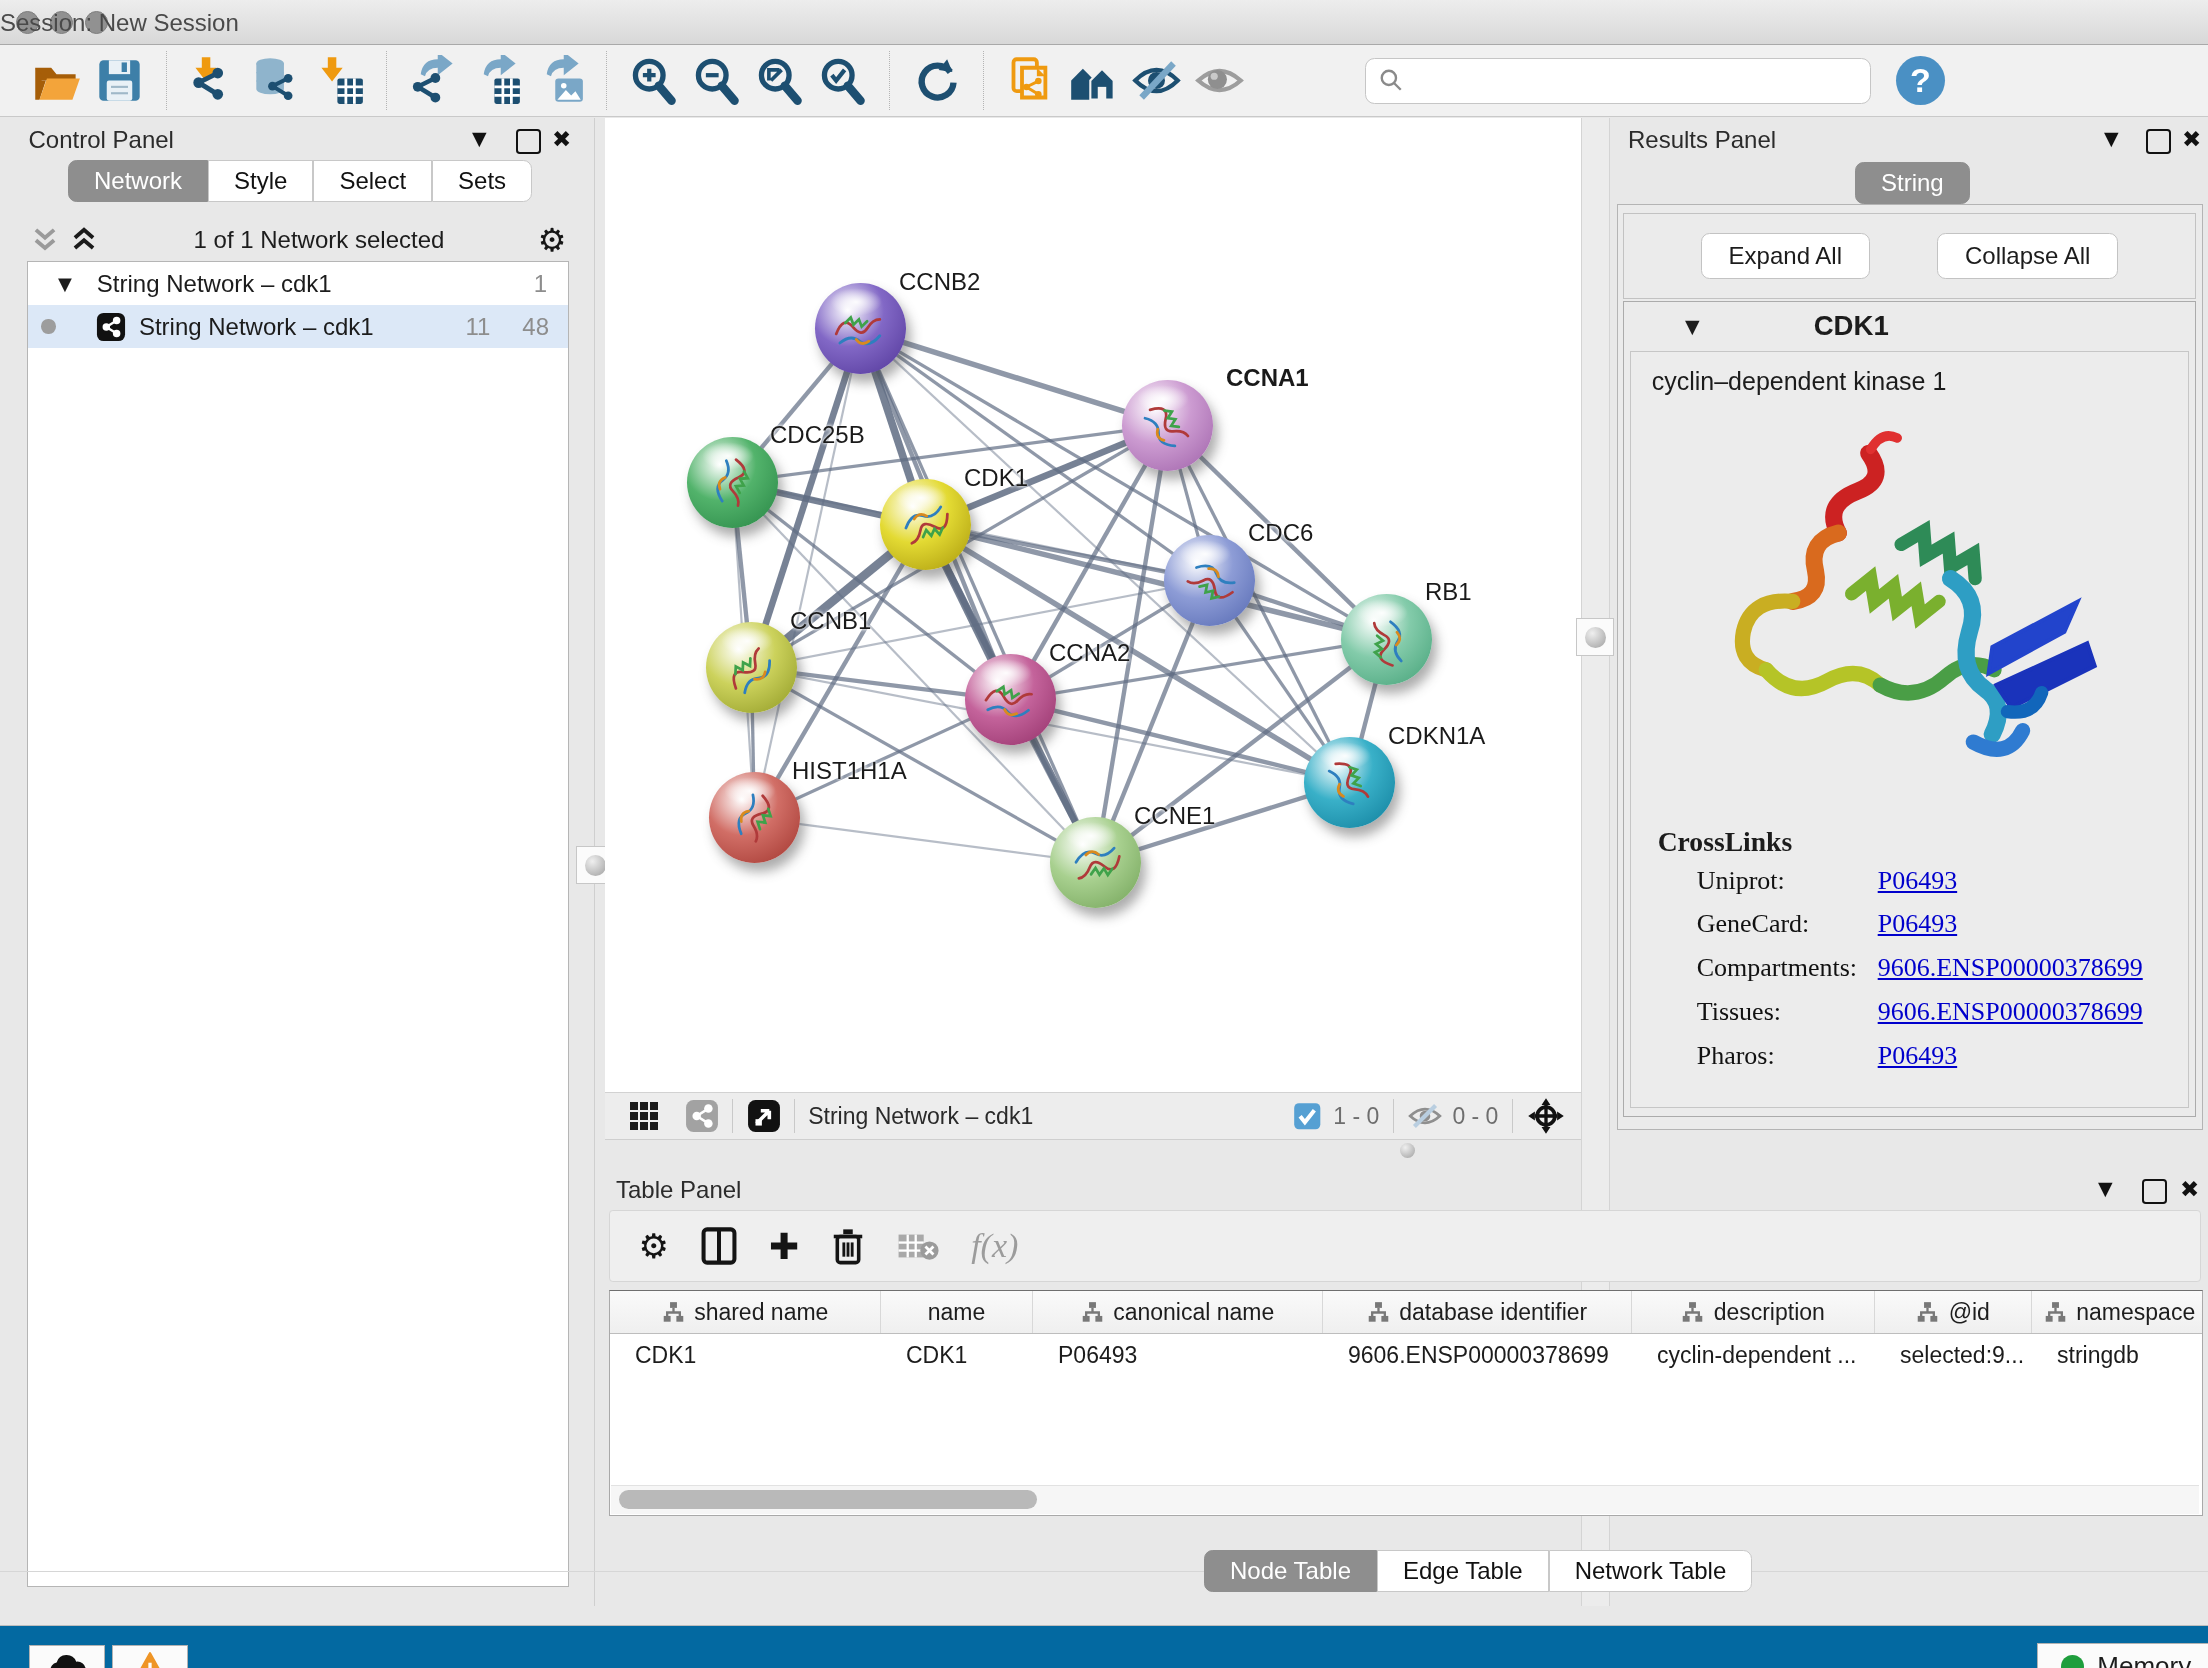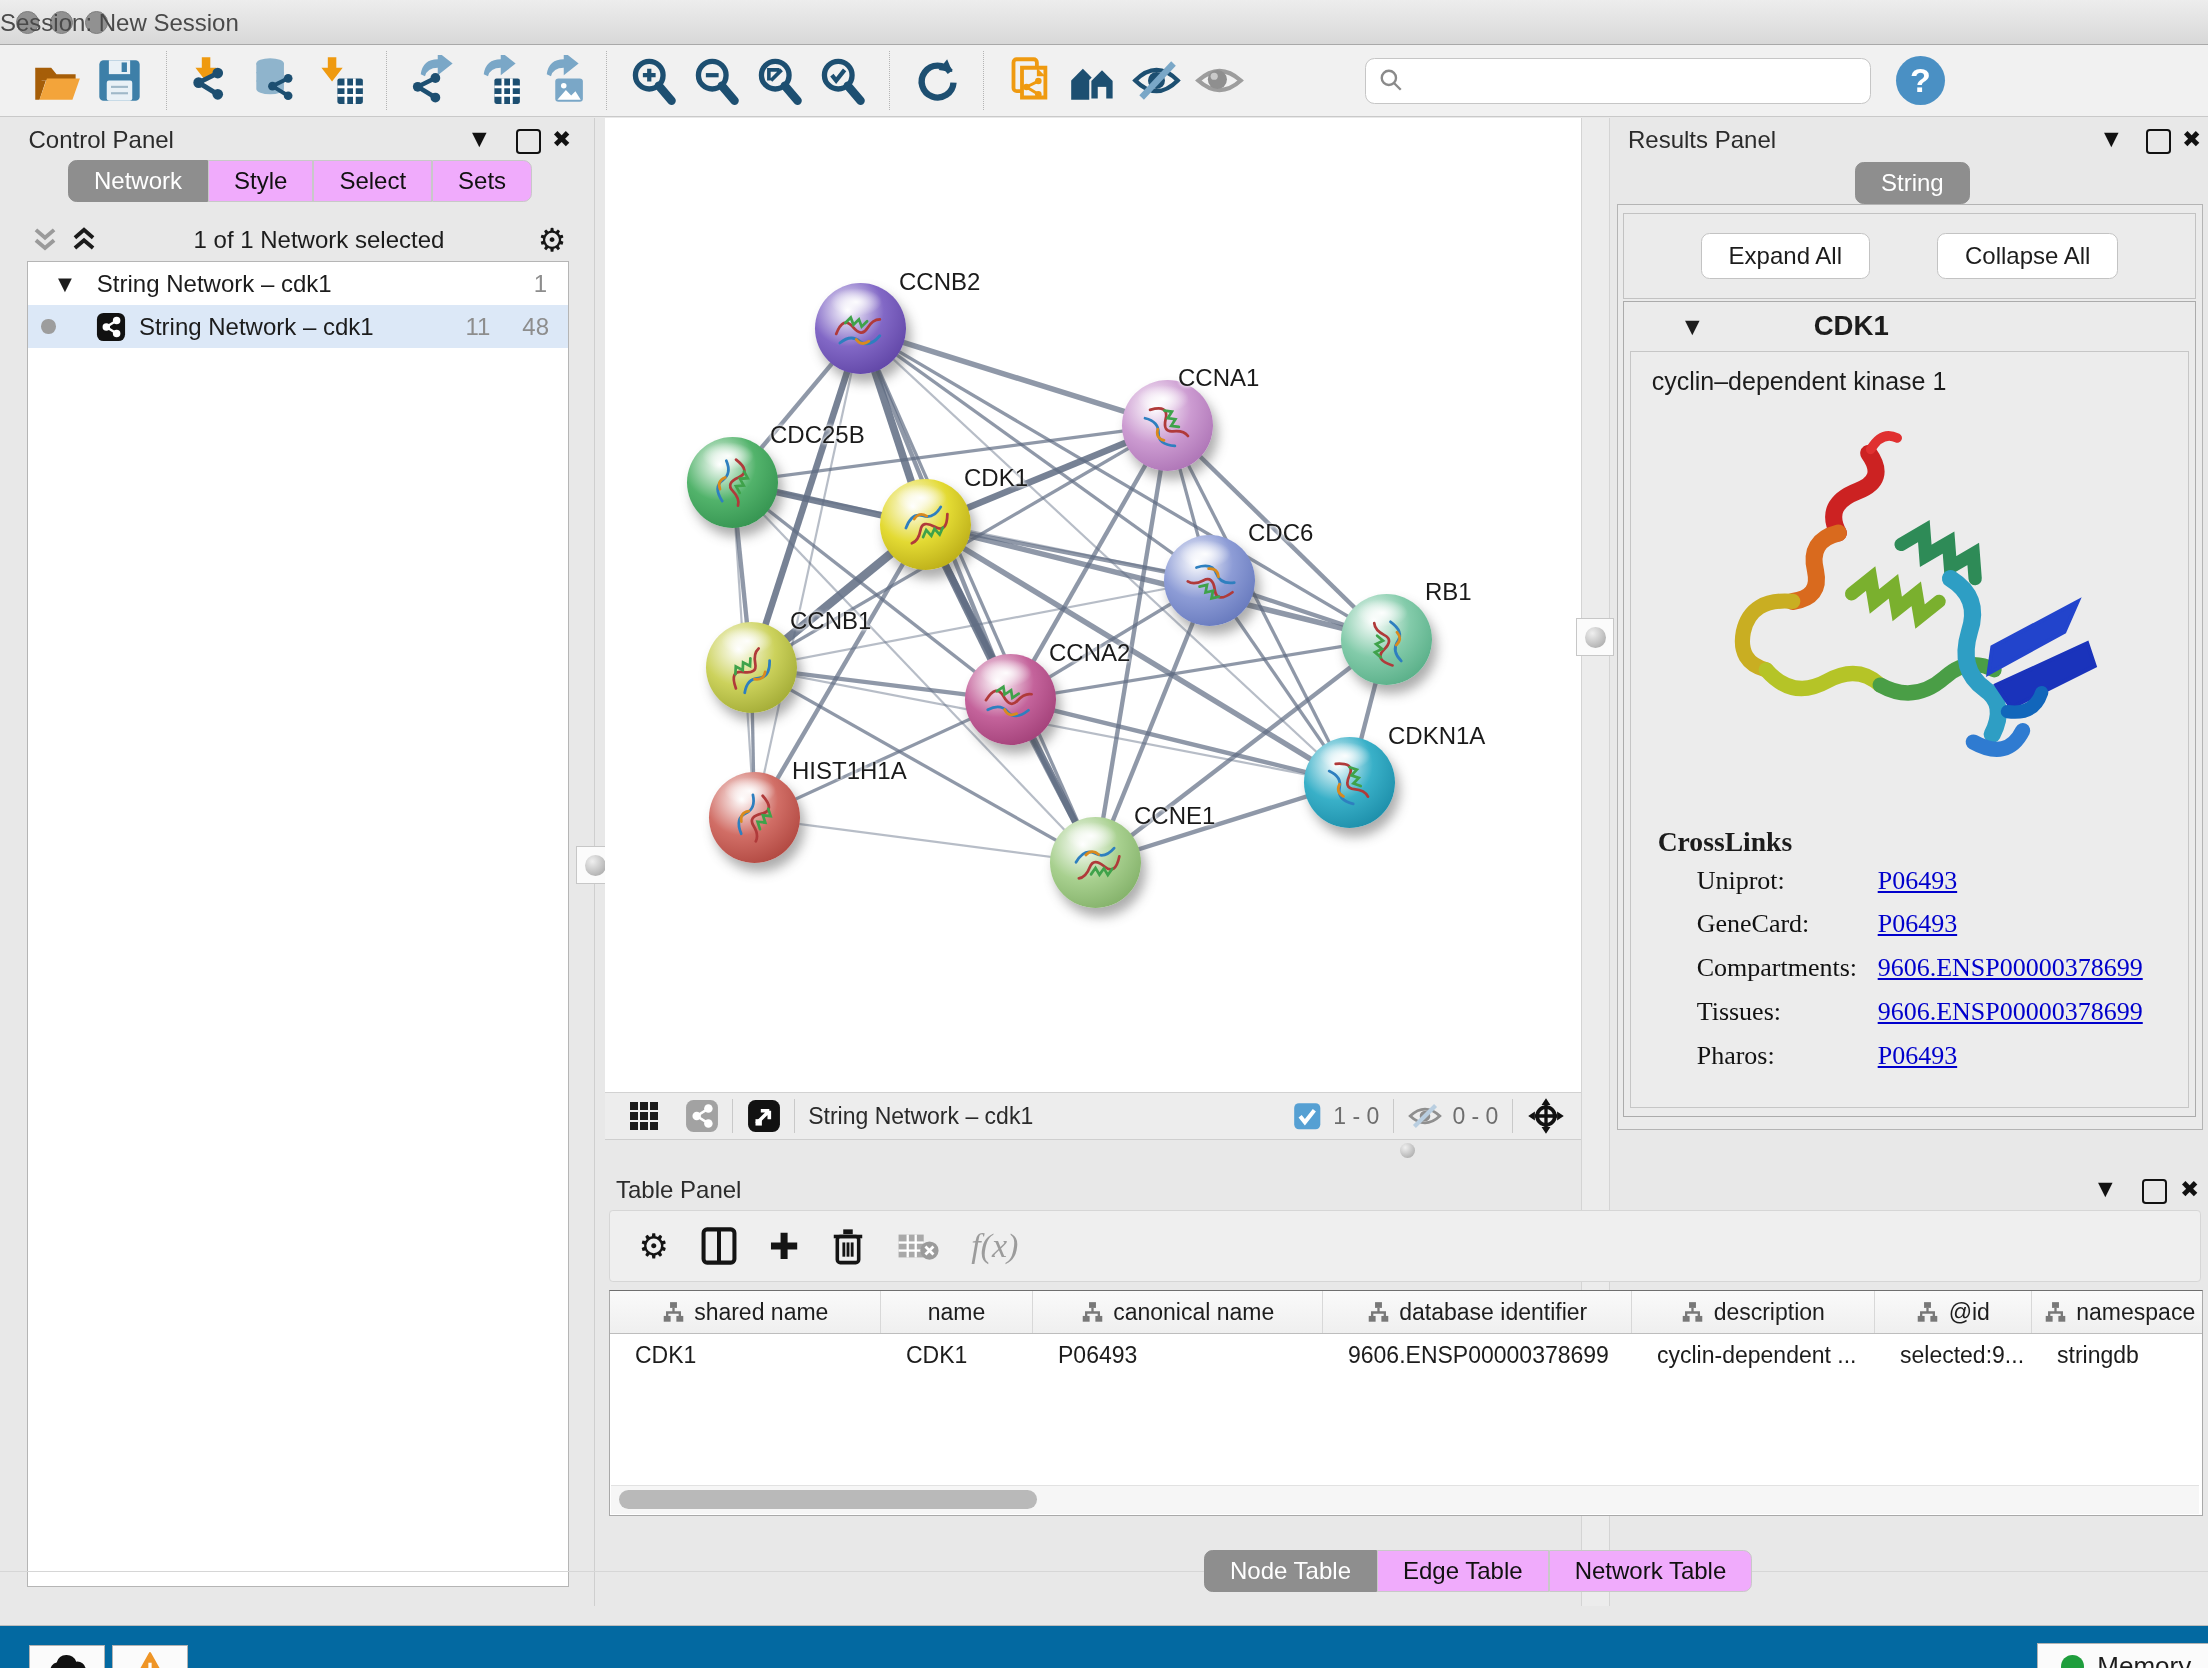--- a/index.html
+++ b/index.html
@@ -23,21 +23,21 @@
   #search-input{border:none;outline:none;font-size:23px;width:100%;background:transparent;
                 font-family:"Liberation Sans",sans-serif;}
   #help-btn{margin-left:25px;width:49px;height:49px;border-radius:50%;background:#4a90c4;color:#fff;
             font-size:34px;font-weight:bold;display:flex;align-items:center;justify-content:center;flex:0 0 auto;}
   
   .panel-title{font-size:24px;color:#2b2b2b;}
   .glyph{font-family:"DejaVu Sans",sans-serif;}
   .win-ctl{font-size:23px;color:#111;}
   .sq-ctl{width:21px;height:21px;border:2.9px solid #111;border-radius:3.8px;}
   .tab{height:42px;display:flex;align-items:center;justify-content:center;font-size:24px;
-       background:#f0abfc;border:1px solid #c8c8c8;color:#111;box-sizing:border-box;padding:0 25px;}
+       background:#ffffff;border:1px solid #c8c8c8;color:#111;box-sizing:border-box;padding:0 25px;}
   .tab.active{background:#8e8e8e;color:#fff;border-color:#8e8e8e;}
   .tab:first-child{border-radius:8.6px 0 0 8.6px;}
   .tab:last-child{border-radius:0 8.6px 8.6px 0;}
   
   #cp-tabs{display:flex;}
   #net-tree{left:27px;top:261px;width:540px;height:1324px;background:#fff;border:1px solid #b5b5b5;}
   .tree-row{position:relative;height:43px;display:flex;align-items:center;font-size:24px;}
   .tree-row.selected{background:#dce8f7;}
   .tree-count{color:#8d8d8d;}
   
@@ -409,21 +409,21 @@
         <div class="node" style="left: 517px; top: 262px; background: radial-gradient(circle at 36% 30%, rgb(255, 255, 255) 0%, rgb(204, 155, 209) 42%, rgb(167, 108, 176) 88%);">
           <svg viewBox="0 0 70 60" style="transform:rotate(53deg)">
  <g fill="none" stroke-width="3" stroke-linecap="round">
   <path d="M8 34 q8 -20 18 -8 t16 2 t14 -10" stroke="#b03a3a"></path>
   <path d="M12 44 q12 -10 22 -2 t22 -6" stroke="#2e7fbf"></path>
   <path d="M18 22 l6 -6 3 8 6 -6 3 8 6 -6" stroke="#3fa24a"></path>
   <path d="M30 40 q6 8 14 2" stroke="#d98a1e"></path>
  </g>
           </svg>
         </div>
-        <div class="node-label" style="left: 573px; top: 246px;">CCNA1</div>
+        <div class="node-label" style="left: 621px; top: 246px; font-weight: bold;">CCNA1</div>
         <div class="node" style="left: 82px; top: 319px; background: radial-gradient(circle at 36% 30%, rgb(255, 255, 255) 0%, rgb(82, 179, 107) 42%, rgb(47, 141, 75) 88%);">
           <svg viewBox="0 0 70 60" style="transform:rotate(106deg)">
  <g fill="none" stroke-width="3" stroke-linecap="round">
   <path d="M8 34 q8 -20 18 -8 t16 2 t14 -10" stroke="#b03a3a"></path>
   <path d="M12 44 q12 -10 22 -2 t22 -6" stroke="#2e7fbf"></path>
   <path d="M18 22 l6 -6 3 8 6 -6 3 8 6 -6" stroke="#3fa24a"></path>
   <path d="M30 40 q6 8 14 2" stroke="#d98a1e"></path>
  </g>
           </svg>
         </div>

